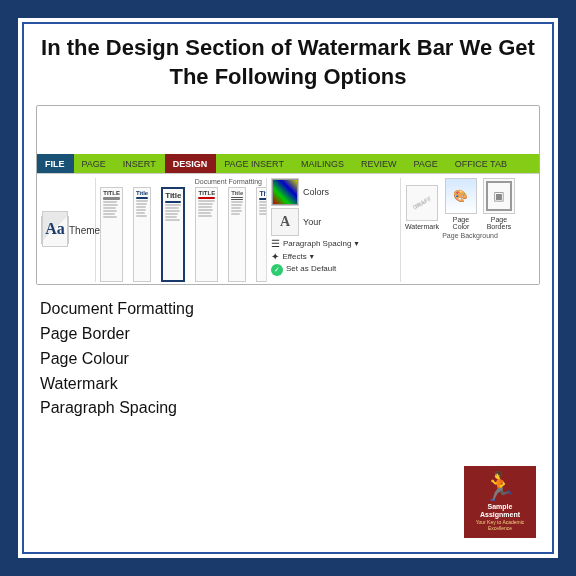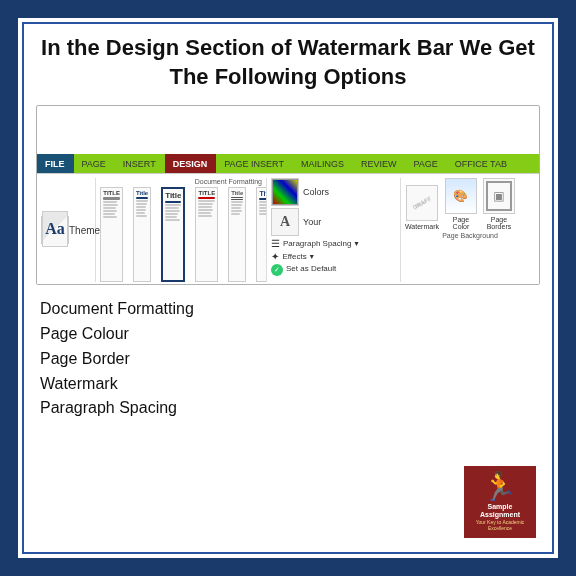--- a/index.html
+++ b/index.html
@@ -507,22 +507,22 @@
             </div>
           </div>
           <div class="page-bg-section-label">Page Background</div>
         </div>
 
       </div>
     </div>
 
     <div class="description-list">
       <div>Document Formatting</div>
+      <div>Page Border</div>
       <div>Page Colour</div>
-      <div>Page Border</div>
       <div>Watermark</div>
       <div>Paragraph Spacing</div>
     </div>
 
   </div>
 
   <div class="logo-area">
     <div class="logo-figure">🏃</div>
     <div class="logo-text-main">Sample Assignment</div>
     <div class="logo-text-sub">Your Key to Academic Excellence</div>

